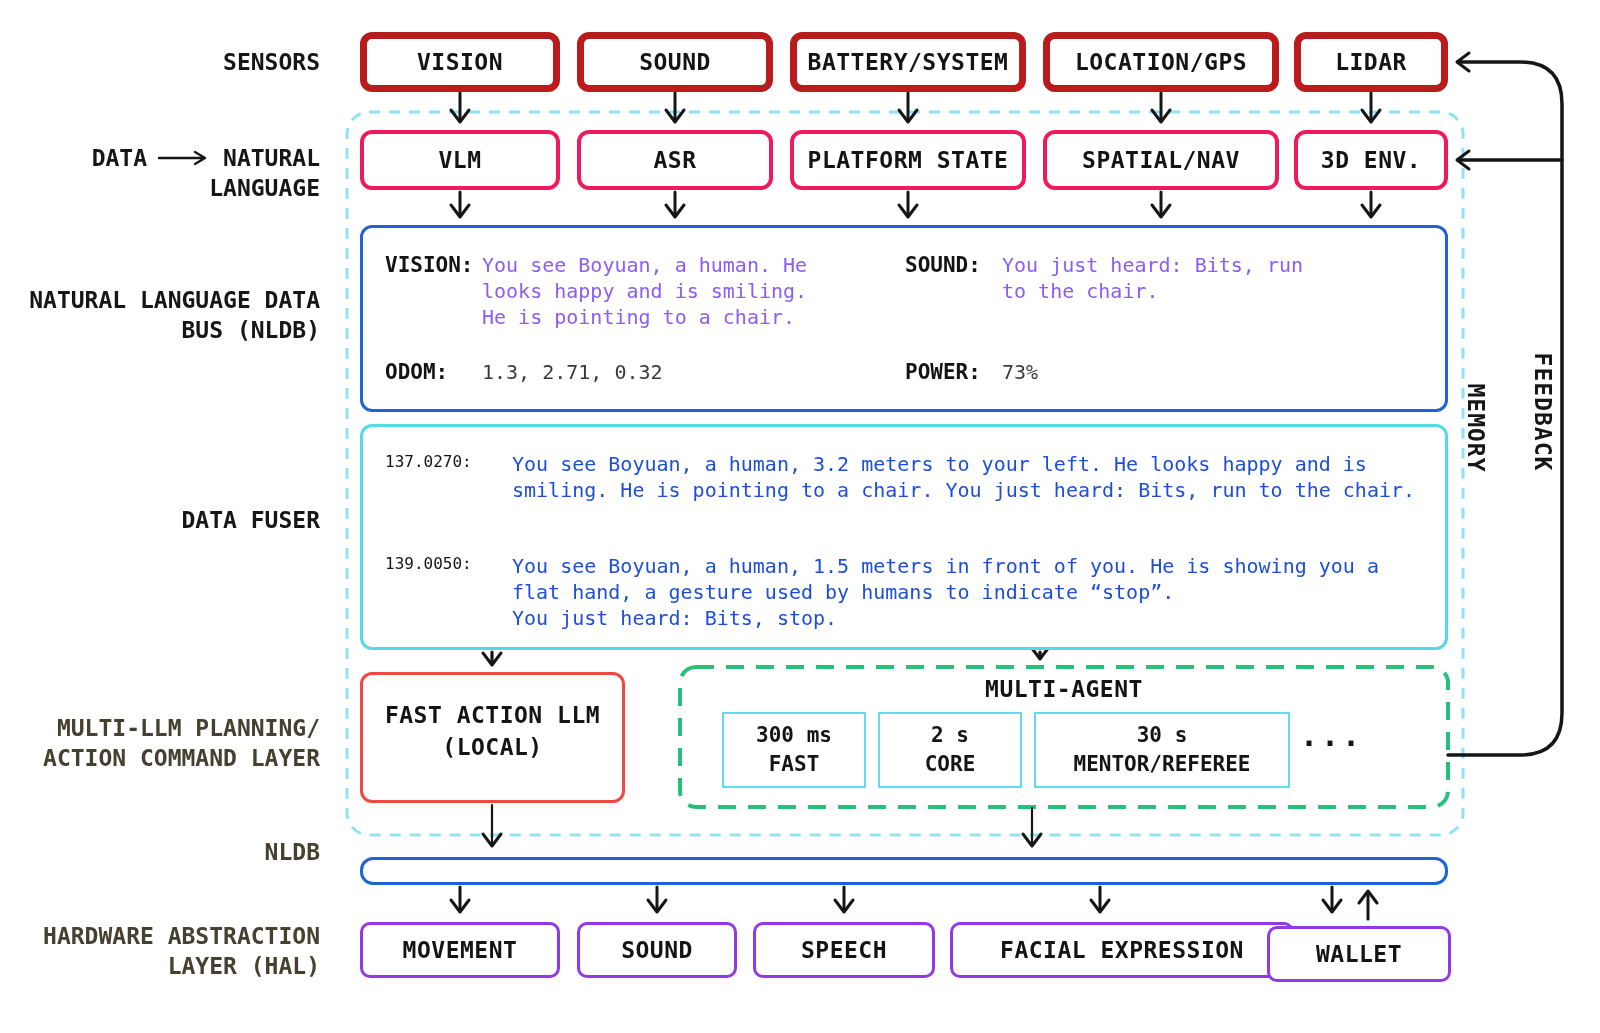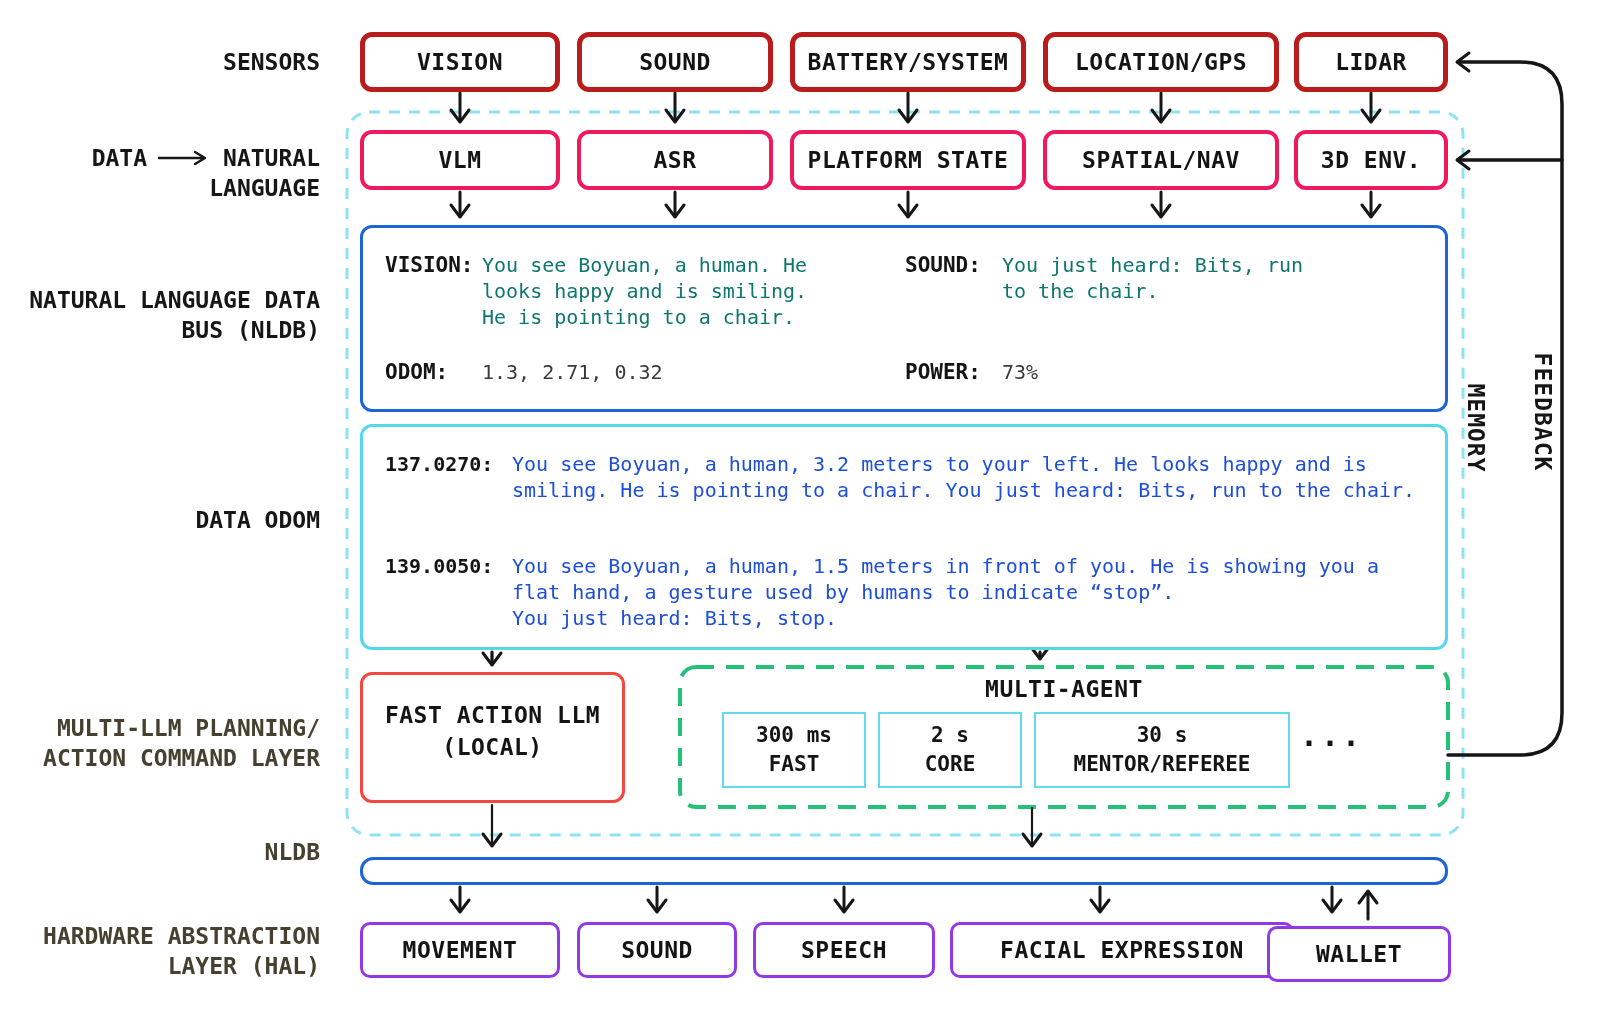--- a/index.html
+++ b/index.html
@@ -2,35 +2,35 @@
 <html><head>
 <meta charset="utf-8">
 <style>
   html,body{margin:0;padding:0;background:#ffffff;}
   #stage{position:relative;width:1600px;height:1033px;background:#ffffff;overflow:hidden;
          font-family:"DejaVu Sans Mono",monospace;}
   svg.overlay{position:absolute;left:0;top:0;z-index:1;pointer-events:none;}
   .box{position:absolute;display:flex;align-items:center;justify-content:center;
        background:#fff;font-weight:bold;color:#141414;text-align:center;
        border-radius:12px;box-sizing:border-box;z-index:2;font-size:23px;letter-spacing:0.5px;}
-  .b-orange{border:5px solid #b91c1c;}
+  .b-orange{border:7px solid #b91c1c;}
   .b-pink{border:4px solid #EE1A5C;}
   .b-blue{border:3px solid #1D64D8;}
   .b-cyan{border:3px solid #55D7EC;}
   .b-red{border:3.5px solid #F2483F;}
   .b-purple{border:3.5px solid #9138E8;border-radius:10px;}
   .b-agent{border:2.5px solid #62DBF0;border-radius:0;}
   .rowlabel{position:absolute;right:1280px;font-weight:bold;font-size:23px;line-height:30px;
             text-align:right;color:#161616;z-index:2;white-space:nowrap;}
   .olive{color:#45402F;}
   .vlabel{position:absolute;font-weight:bold;font-size:23px;color:#161616;z-index:2;
           white-space:nowrap;letter-spacing:1px;}
   .mkey{position:absolute;font-weight:bold;font-size:21px;color:#141414;z-index:3;white-space:nowrap;}
-  .mtxt{position:absolute;font-size:20px;color:#0f766e;z-index:3;white-space:nowrap;}
-  .fkey{position:absolute;font-weight:bold;font-size:20px;color:#141414;z-index:3;white-space:nowrap;}
+  .mtxt{position:absolute;font-size:20px;color:#8b5cf6;z-index:3;white-space:nowrap;}
+  .fkey{position:absolute;font-weight:normal;font-size:16px;color:#141414;z-index:3;white-space:nowrap;}
   .ftxt{position:absolute;font-size:20px;color:#1d4ed8;z-index:3;white-space:nowrap;}
   .agent{top:712px;height:76px;display:flex;flex-direction:column;gap:4px;
          font-size:21px;line-height:25px;letter-spacing:0;}
   .l1{display:flex;justify-content:flex-end;align-items:center;gap:10px;}
 </style>
 </head>
 <body>
 
 <div id="stage">
 
@@ -100,21 +100,21 @@
     </div>
     <div>LANGUAGE</div>
   </div>
 
   <div class="rowlabel" style="top:285px;">
     <div>NATURAL LANGUAGE DATA</div>
     <div>BUS (NLDB)</div>
   </div>
 
   <div class="rowlabel" style="top:505px;">
-    <span>DATA ODOM</span>
+    <span>DATA FUSER</span>
   </div>
 
   <div class="rowlabel olive" style="top:713px;">
     <div>MULTI-LLM PLANNING/</div>
     <div>ACTION COMMAND LAYER</div>
   </div>
 
   <div class="rowlabel olive" style="top:837px;">
     <span>NLDB</span>
   </div>

